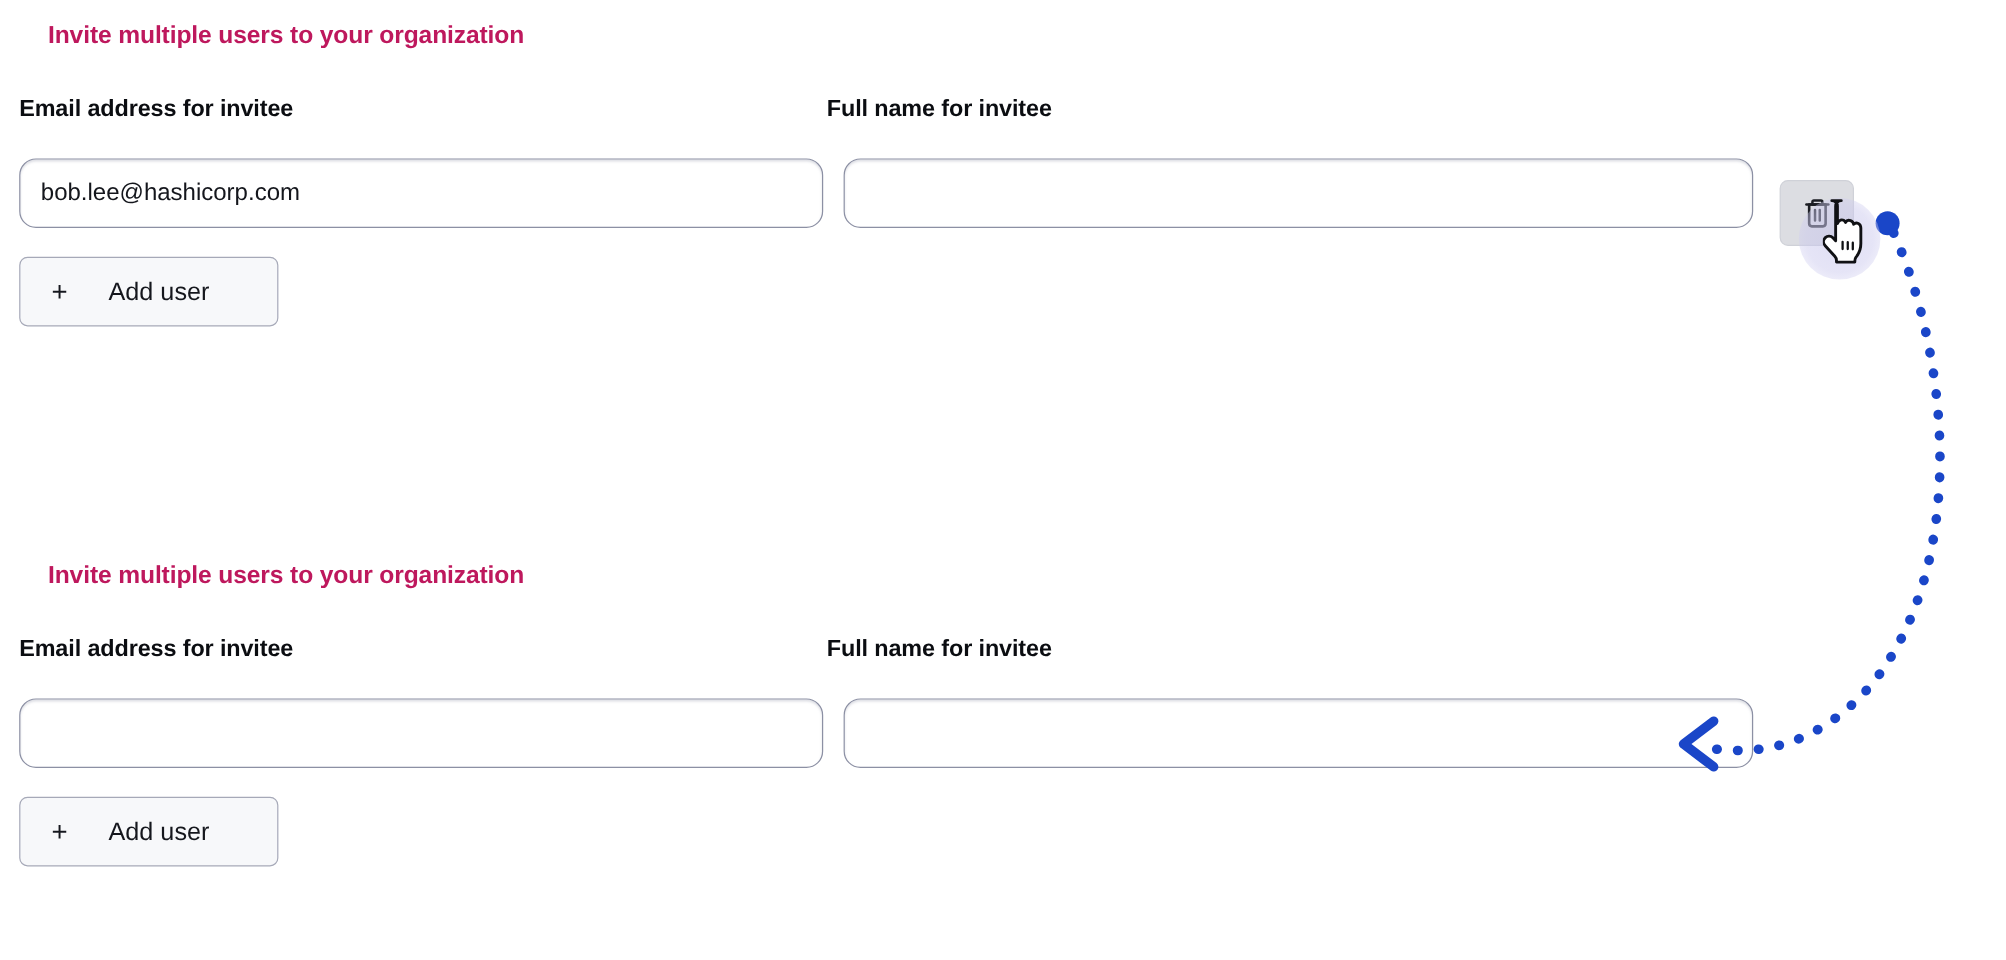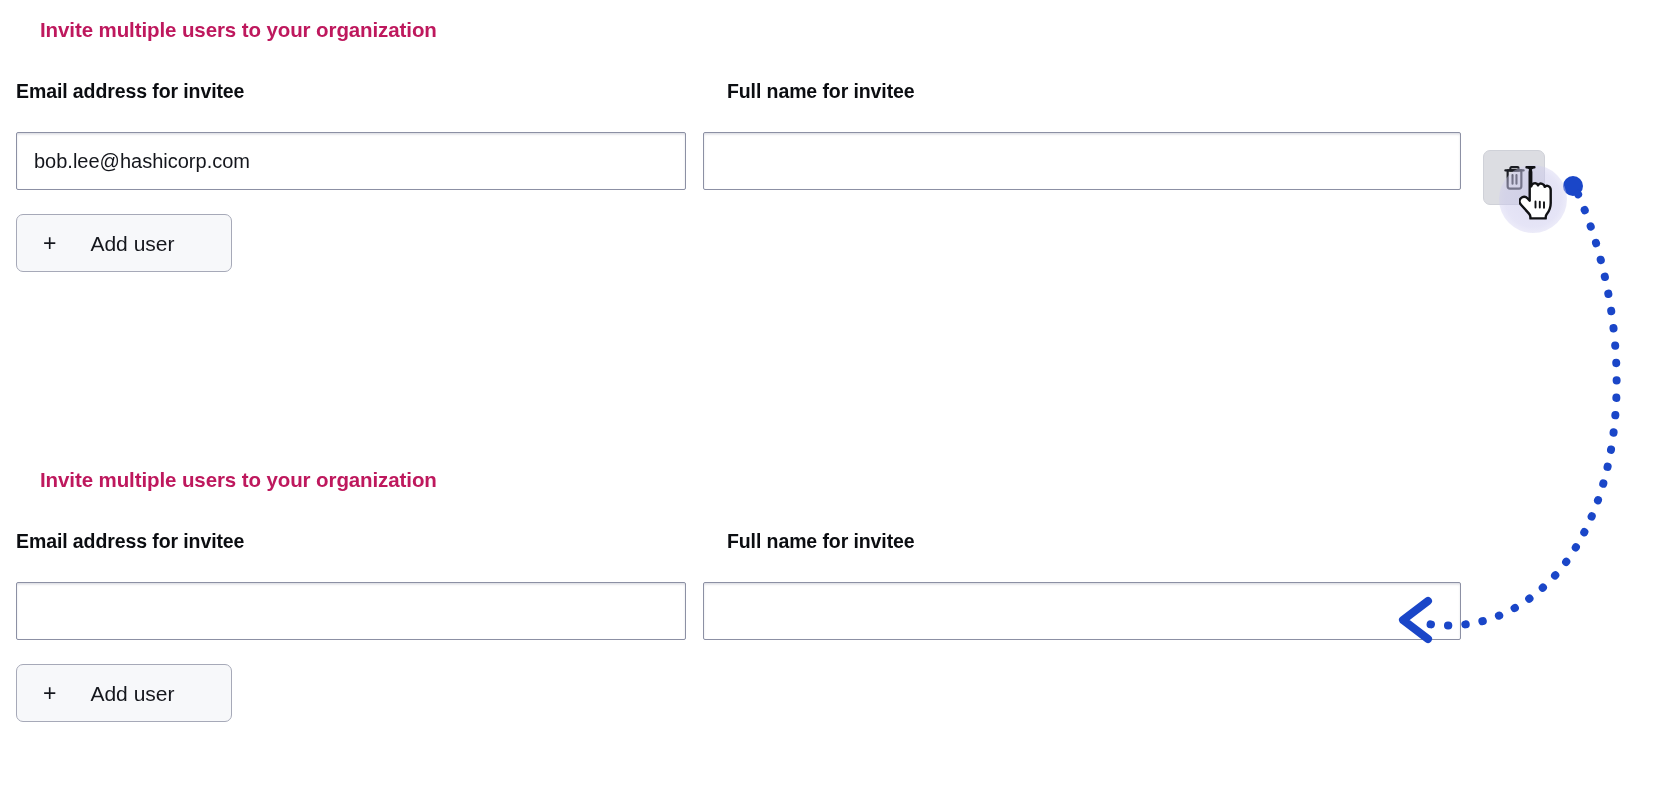--- a/index.html
+++ b/index.html
@@ -46,30 +46,30 @@
   .field-label {
     position: absolute;
     top: 62px;
     font-size: 19.5px;
     font-weight: 700;
     letter-spacing: -0.1px;
     color: #0b0d11;
     white-space: nowrap;
   }
   .label-email { left: 16px; }
-  .label-name  { left: 727px; }
+  .label-name  { left: 689px; }
 
   .text-input {
     position: absolute;
     top: 114px;
     height: 58px;
     box-sizing: border-box;
     background: #ffffff;
     border: 1.6px solid #8c90a4;
-    border-radius: 2px;
+    border-radius: 14px;
     box-shadow: inset 0 1.5px 2px rgba(101,106,130,0.22);
     font-family: "Liberation Sans", sans-serif;
     font-size: 20px;
     color: #14161c;
     padding: 0 17px;
     outline: none;
   }
   .input-email { left: 16px;  width: 670px; }
   .input-name  { left: 703px; width: 758px; }
 

